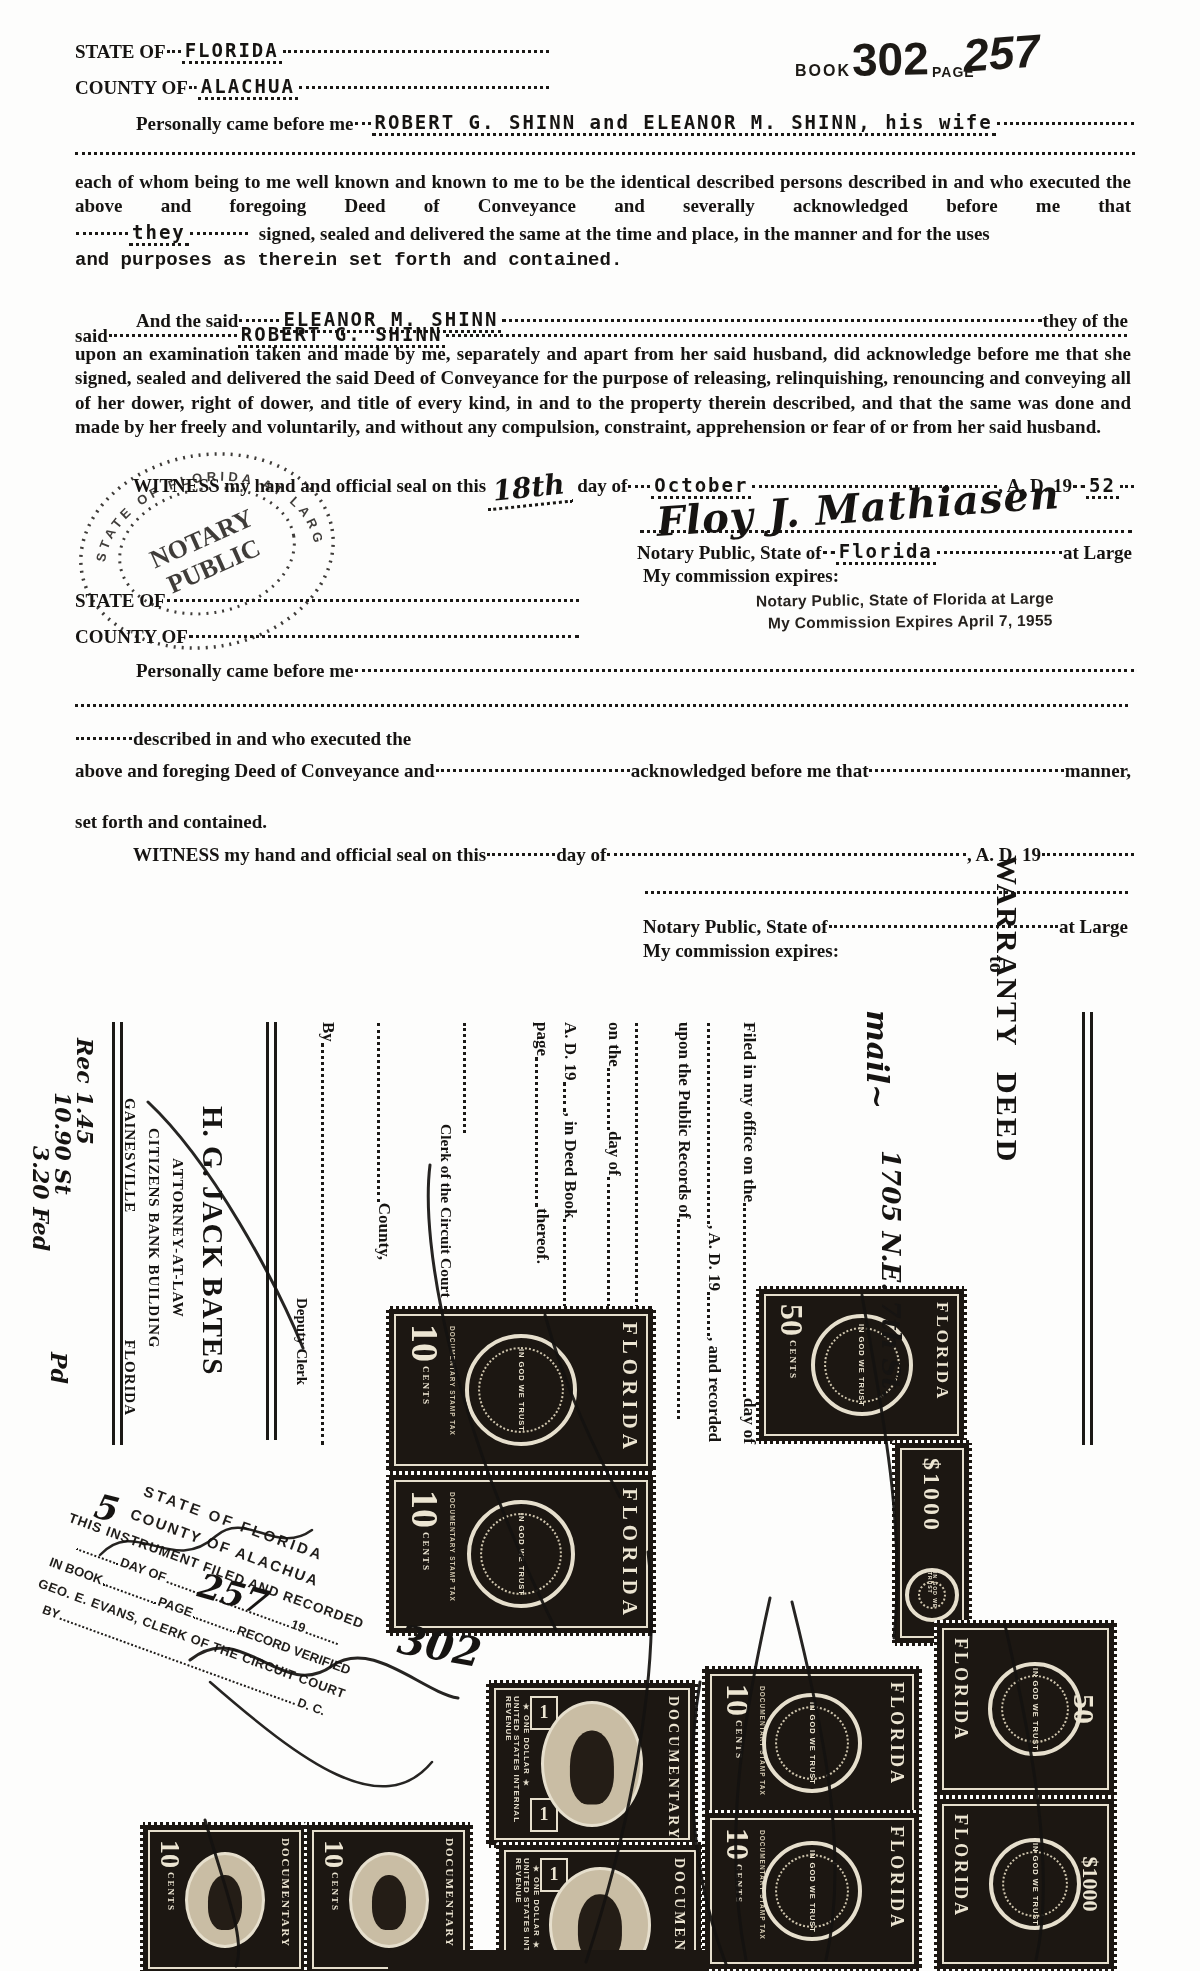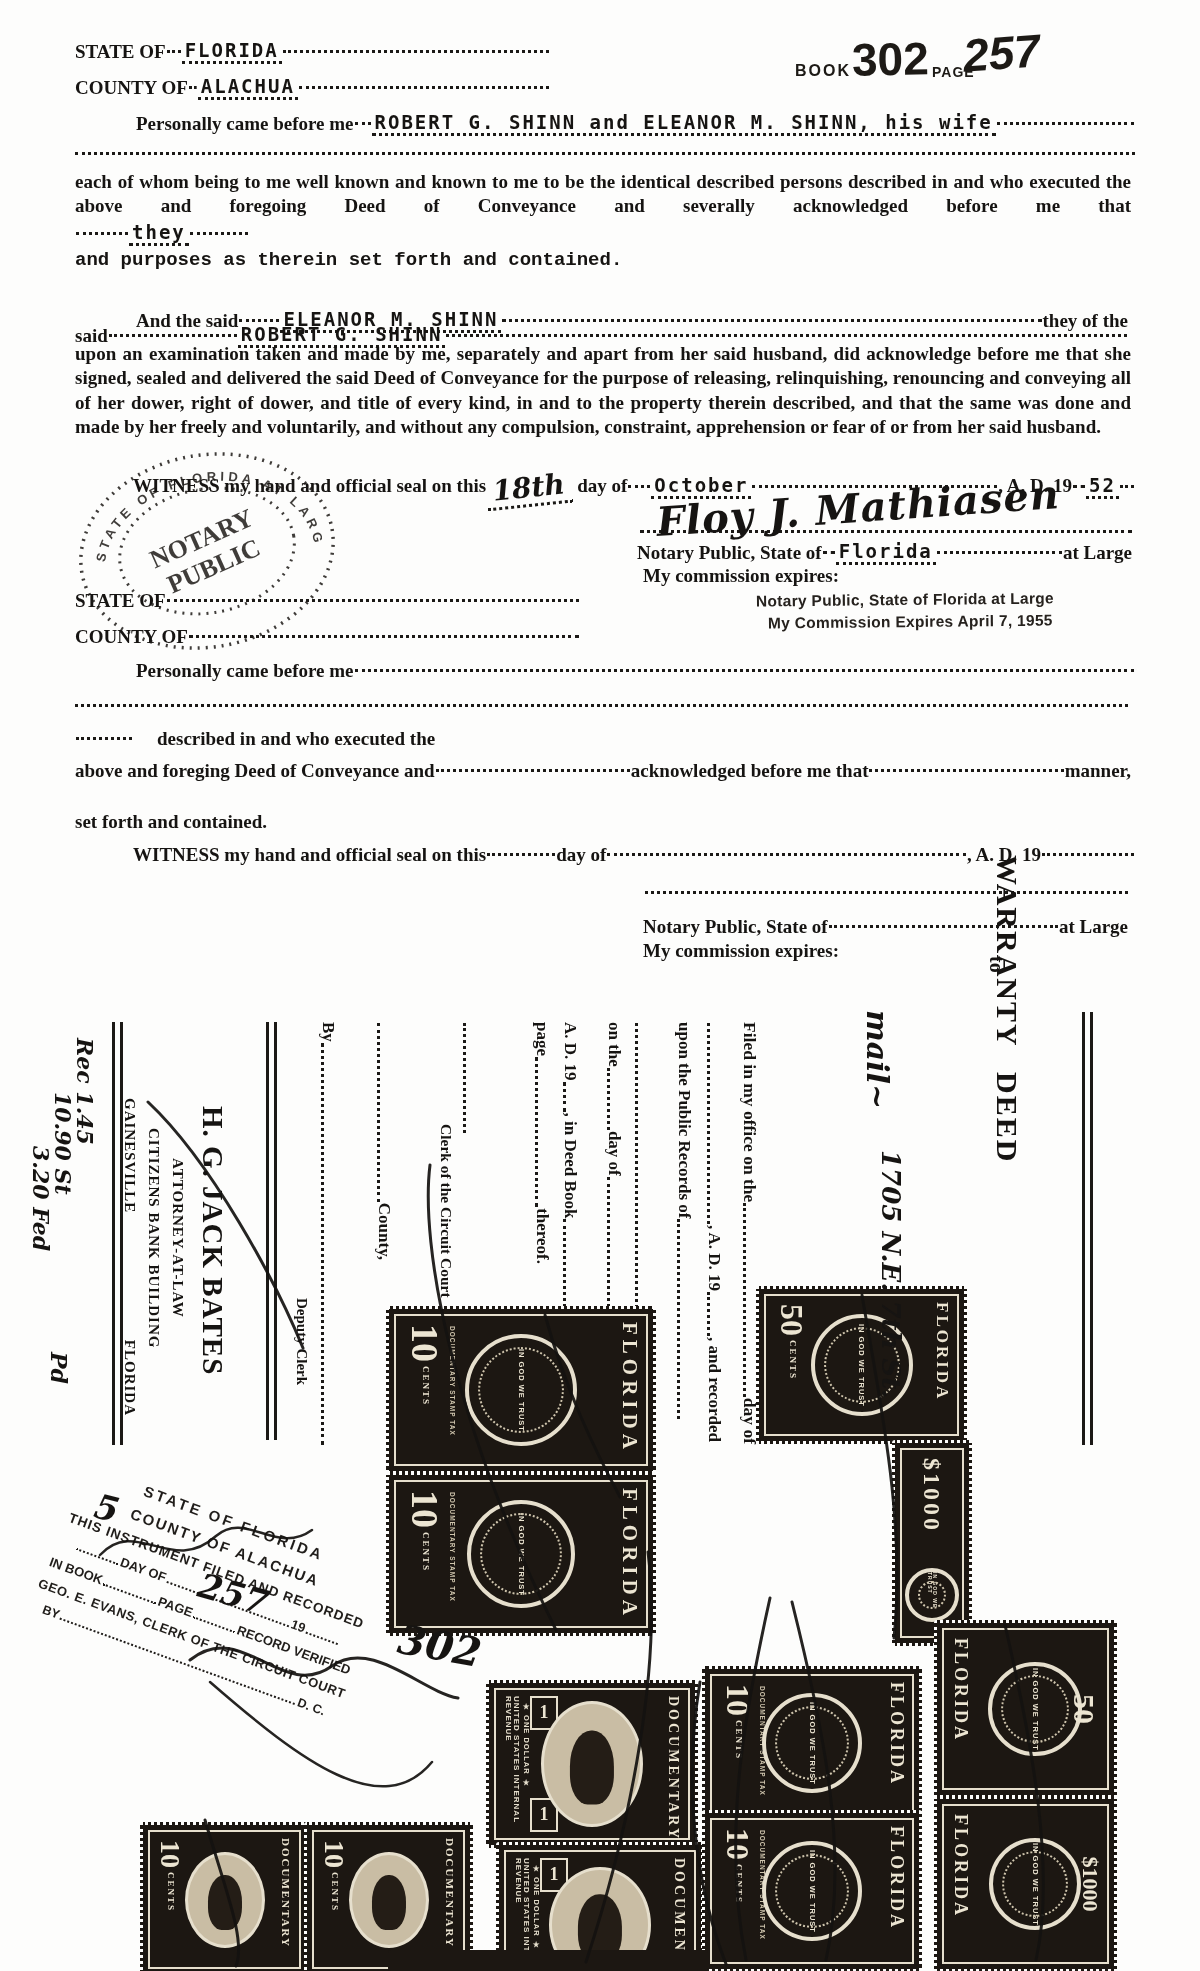--- a/index.html
+++ b/index.html
@@ -88,20 +88,21 @@
     <span class="dots"></span>
   </div>
   <div class="dotline" style="left:75px;top:152px;width:1060px;"></div>
 
   <div class="par jlast" style="left:75px;top:170px;width:1056px;">each of whom being to me well known and known to me to be the identical described persons described in and who executed the above and foregoing Deed of Conveyance and severally acknowledged before me that</div>
 
   <div class="row" style="left:75px;top:222px;width:1056px;">
     <span class="dfx" style="width:52px"></span>
     <span class="typed">they</span>
     <span class="dfx" style="width:58px"></span>
+    <span class="lbl" style="margin-left:10px">signed, sealed and delivered the same at the time and place, in the manner and for the uses</span>
   </div>
   <div class="par" style="left:75px;top:248px;width:1056px;font-family:Liberation Mono, monospace;">and purposes as therein set forth and contained.</div>
 
   <div class="row" style="left:136px;top:281px;width:992px;margin-top:28px;">
     <span class="lbl">And the said</span>
     <span class="dfx" style="width:40px"></span>
     <span class="typed">ELEANOR M. SHINN</span>
     <span class="dots"></span>
     <span class="lbl">they of the</span>
   </div>
@@ -167,21 +168,21 @@
     <span class="dots"></span>
   </div>
   <div class="row" style="left:136px;top:660px;width:999px;">
     <span class="lbl">Personally came before me</span>
     <span class="dots"></span>
   </div>
   <div class="dotline" style="left:75px;top:704px;width:1053px;"></div>
 
   <div class="row" style="left:75px;top:728px;width:1056px;">
     <span class="dfx" style="width:56px"></span>
-    <span class="lbl" style="margin-left:24px">described in and who executed the</span>
+    <span class="lbl" style="margin-left:0">described in and who executed the</span>
   </div>
   <div class="row" style="left:75px;top:760px;width:1056px;">
     <span class="lbl">above and foreging Deed of Conveyance and</span>
     <span class="dots"></span>
     <span class="lbl">acknowledged before me that</span>
     <span class="dots"></span>
     <span class="lbl">manner,</span>
   </div>
   <div class="par" style="left:75px;top:810px;width:1056px;">set forth and contained.</div>
 

